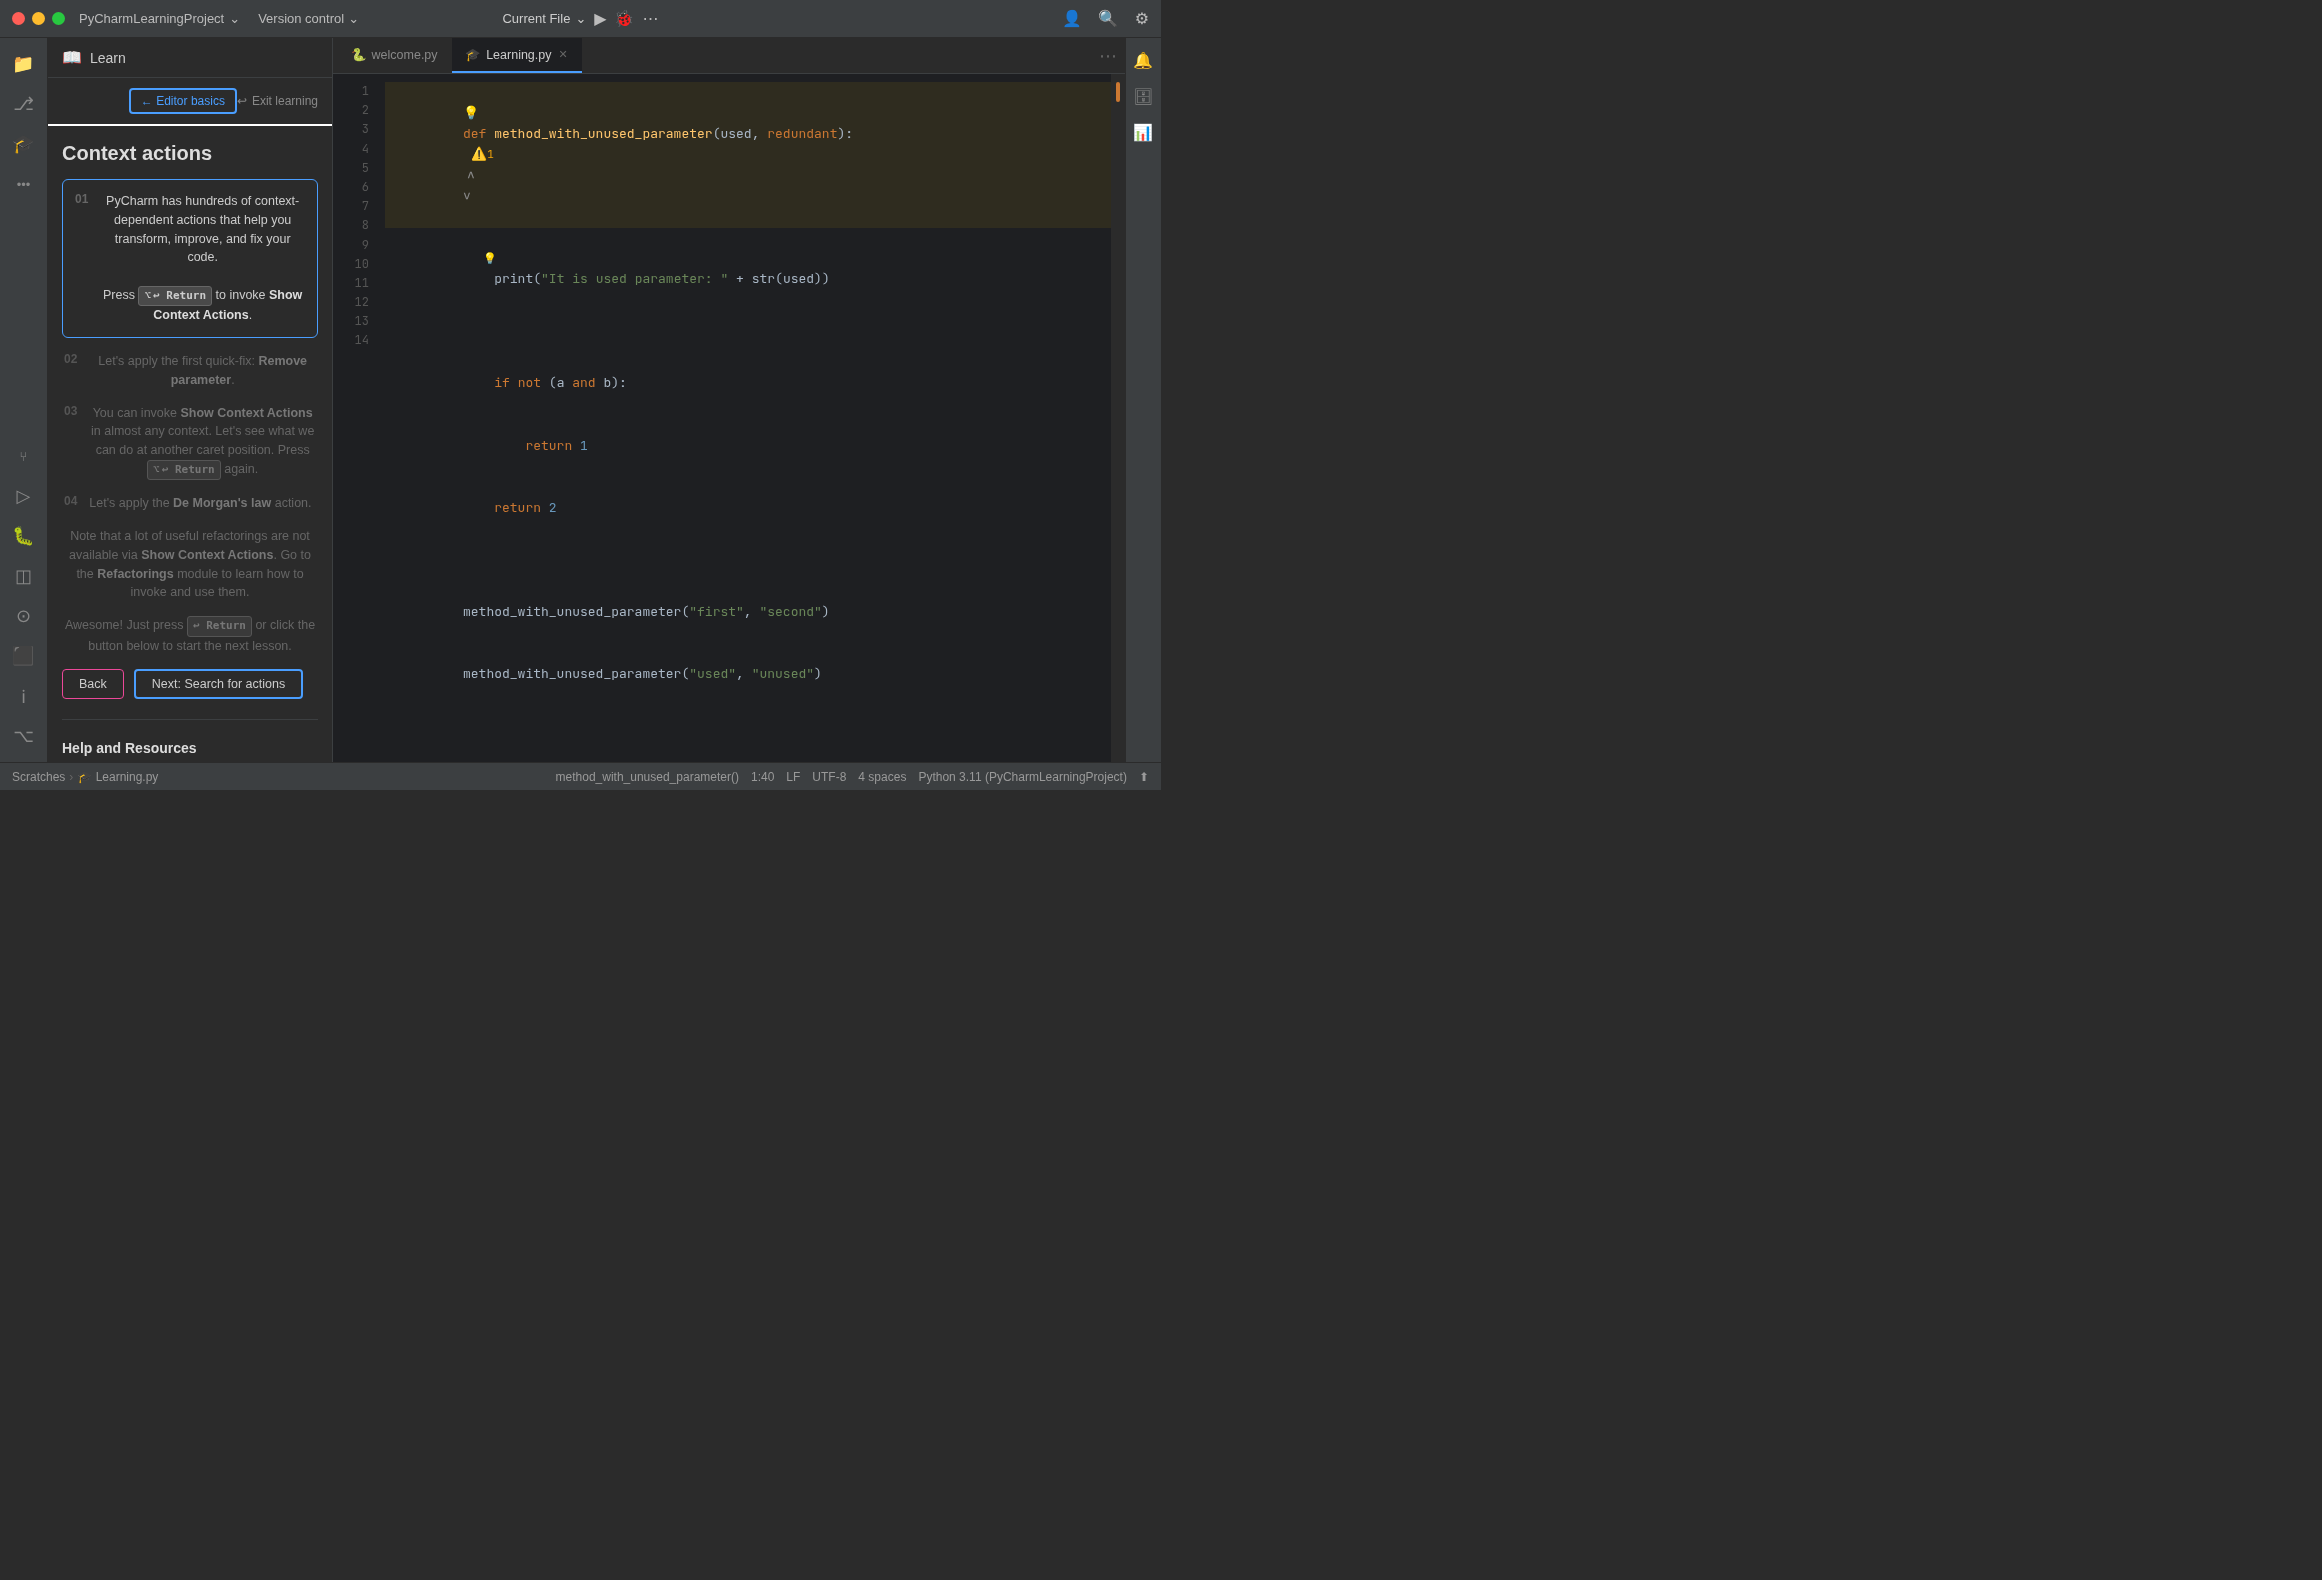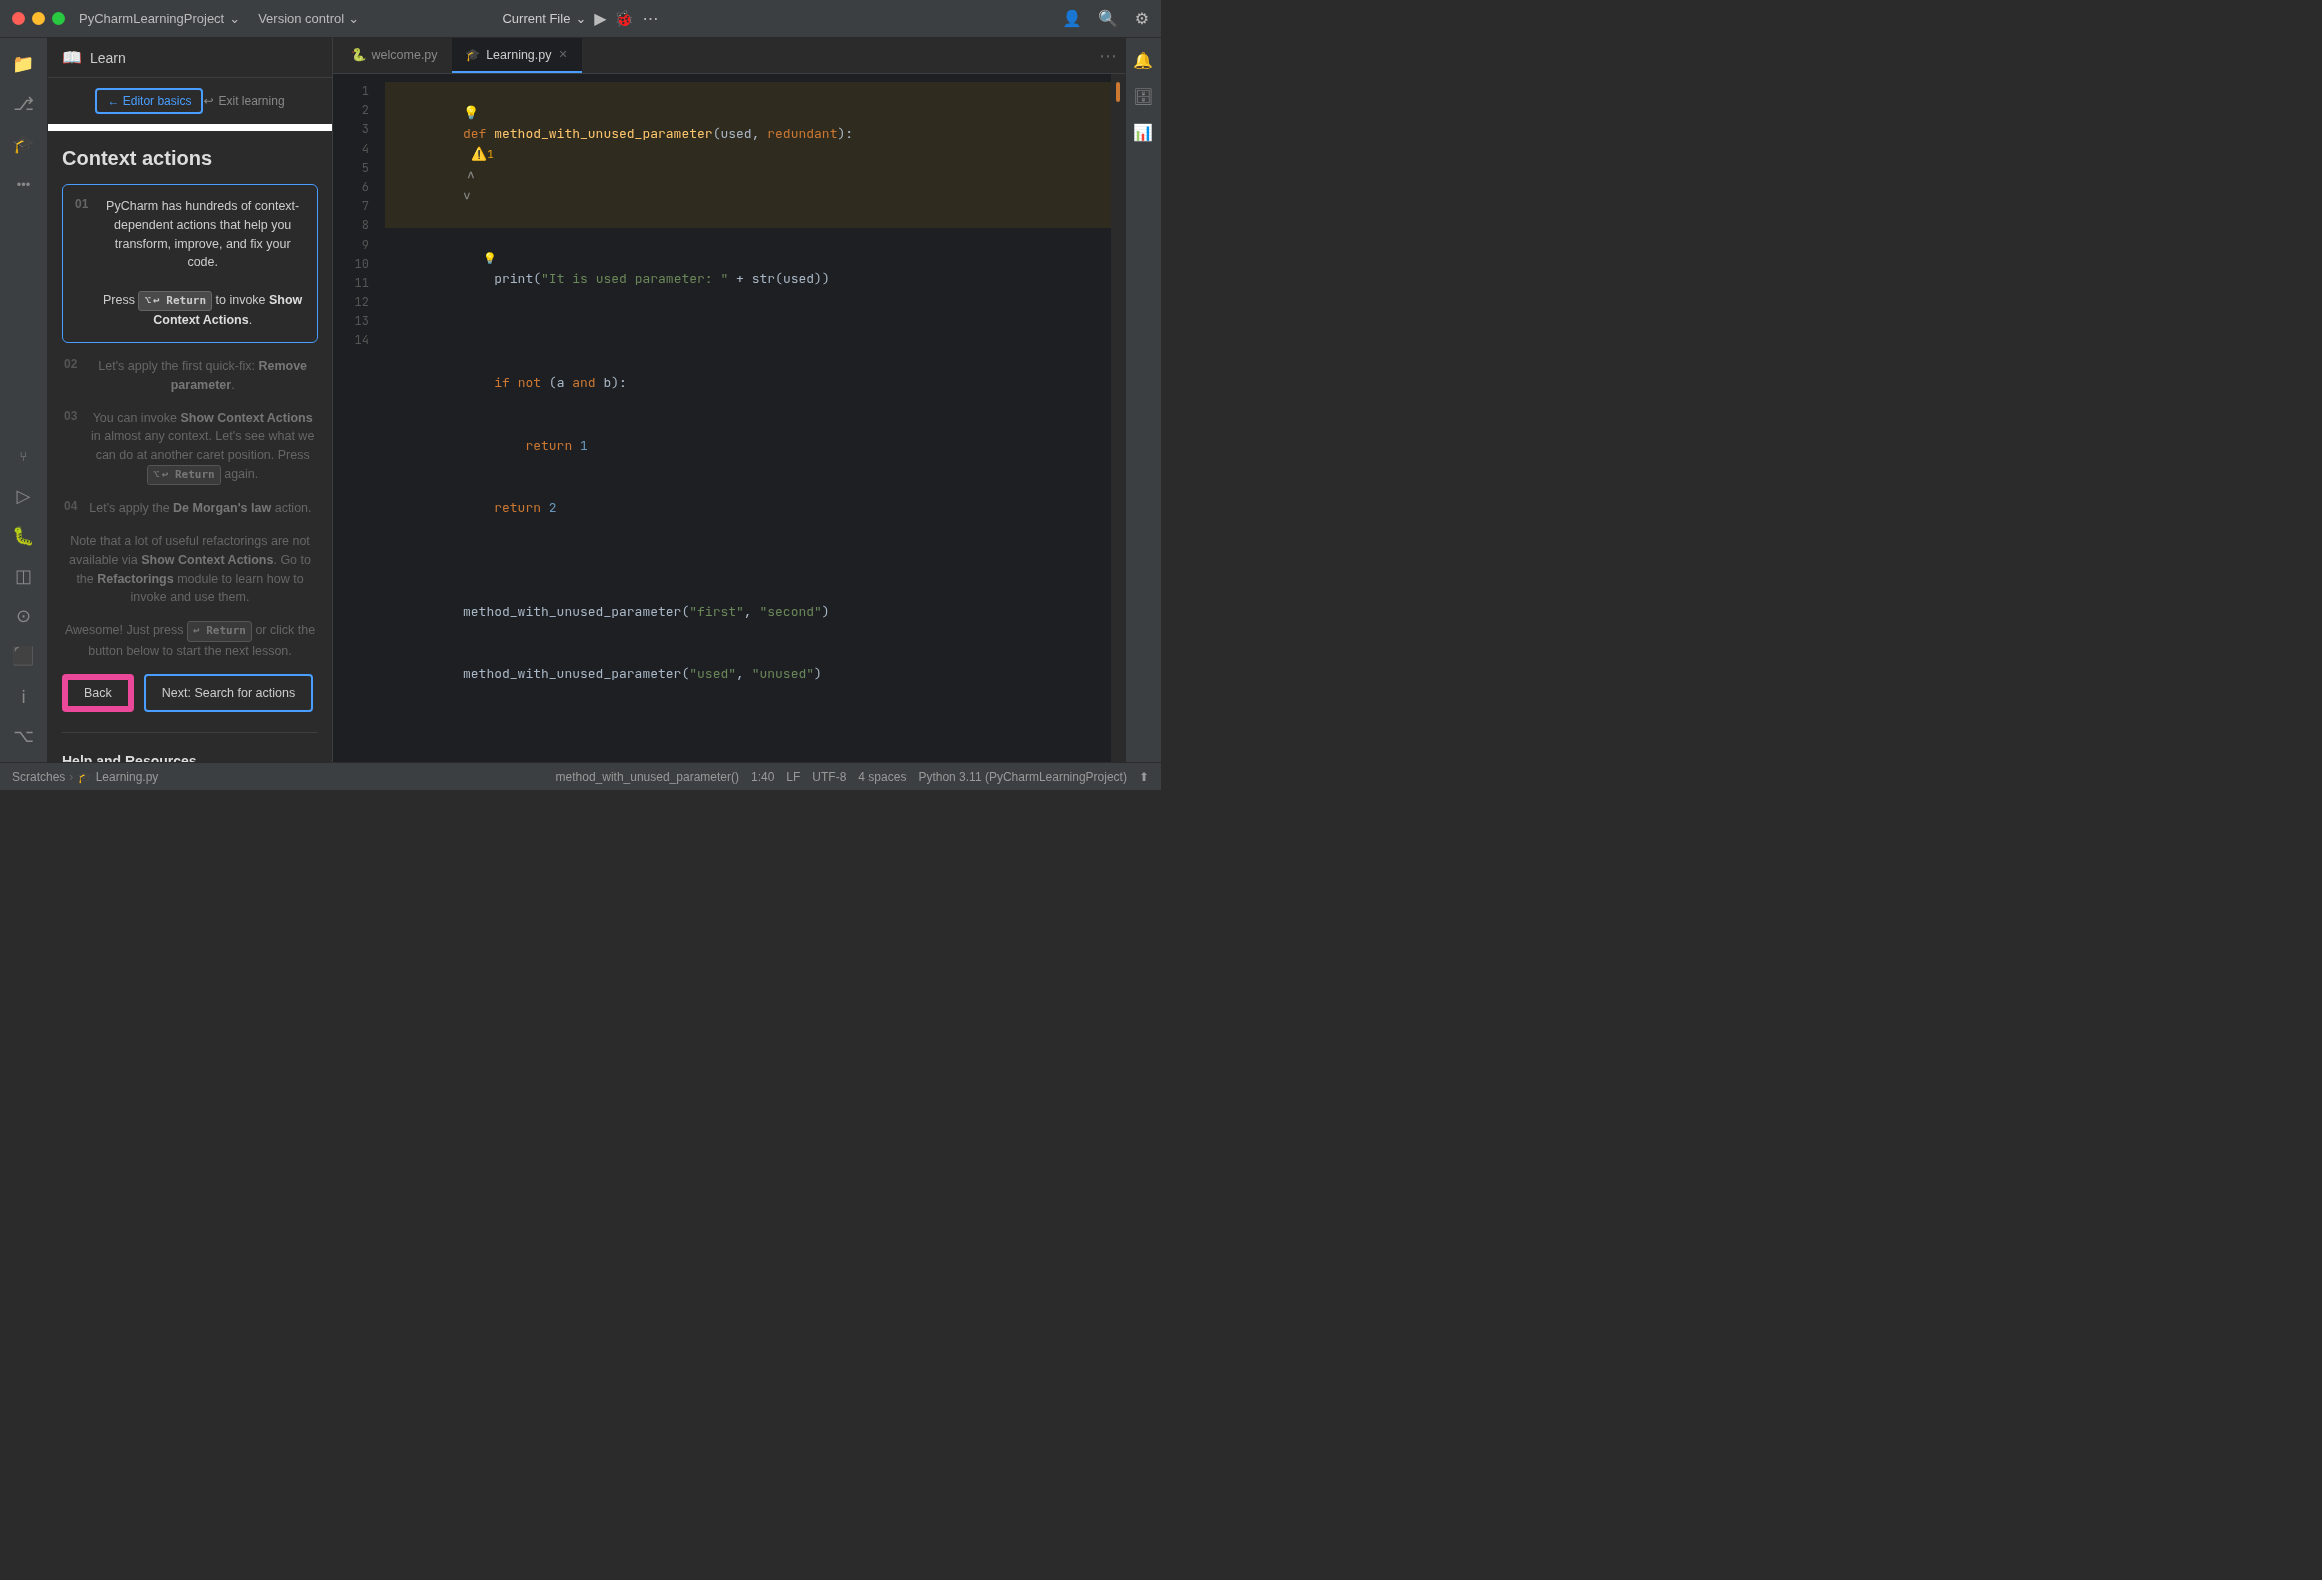--- a/index.html
+++ b/index.html
@@ -135,23 +135,23 @@
       color: #ccc;
     }
     .learn-header-icon {
       margin-right: 8px;
       font-size: 16px;
     }
 
     .learn-toolbar {
       display: flex;
       align-items: center;
-      justify-content: center;
+      justify-content: flex-end;
       padding: 10px 14px;
-      border-bottom: 7px solid #ffffff;
+      border-bottom: 2px solid #ffffff;
     }
     .editor-basics-btn {
       display: flex;
       align-items: center;
       gap: 5px;
       border: 2px solid #4a9eff;
       border-radius: 4px;
       padding: 4px 10px;
       color: #4a9eff;
       font-size: 12px;
@@ -252,21 +252,21 @@
     }
 
     .btn-row {
       display: flex;
       gap: 10px;
       margin-bottom: 20px;
       margin-top: 4px;
     }
     .btn-back {
       padding: 6px 16px;
-      border: 6px solid #ec4899;
+      border: 1px solid #ec4899;
       border-radius: 4px;
       background: transparent;
       color: #ccc;
       font-size: 12.5px;
       cursor: pointer;
       text-align: center;
     }
     .btn-next {
       padding: 6px 16px;
       border: 2px solid #4a9eff;

